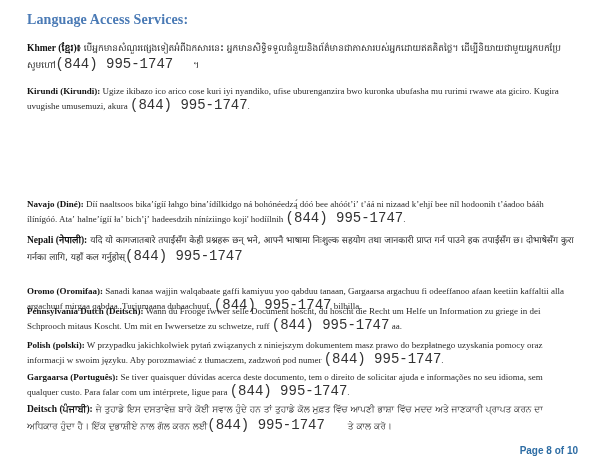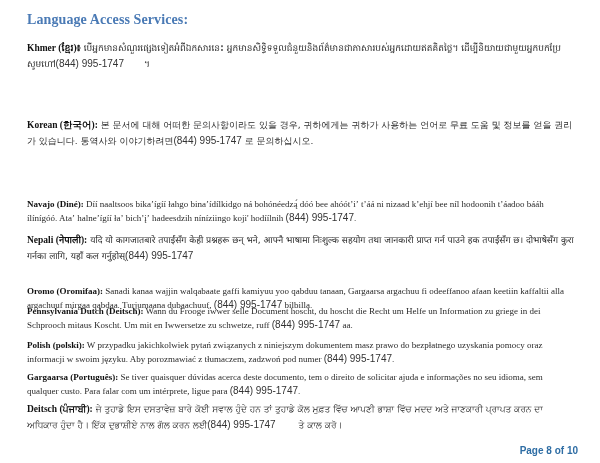--- a/index.html
+++ b/index.html
@@ -47,22 +47,22 @@
     }
     .entry.script {
       font-size: 9.5px;
       line-height: 16px;
     }
     .entry.script .body {
       font-family: "DejaVu Sans", sans-serif;
       font-size: 9px;
     }
     .phone {
-      font-family: Liberation Sans, sans-serif;
-      font-size: 10px;
+      font-family: Liberation Mono, monospace;
+      font-size: 14px;
       color: #333;
       margin-top: 29px;
     }
     .footer {
       position: absolute;
       right: 22px;
       top: 445px;
       font-family: "Liberation Sans", "DejaVu Sans", sans-serif;
       font-weight: bold;
       font-size: 10px;
@@ -73,24 +73,24 @@
 <body>
 
 <div class="page">
 
   <div class="title">Language Access Services:</div>
 
   <div class="entry script" style="top:40px;">
     <span class="lang">Khmer (ខ្មែរ)៖</span><span class="body"> បើអ្នកមានសំណួរផ្សេងទៀតអំពីឯកសារនេះ អ្នកមានសិទ្ធិទទួលជំនួយនិងព័ត៌មានជាភាសារបស់អ្នកដោយឥតគិតថ្លៃ។ ដើម្បីនិយាយជាមួយអ្នកបកប្រែ សូមហៅ</span><span class="phone">(844) 995-1747</span><span class="body" style="white-space:pre;">       ។</span>
   </div>
 
+  <div class="entry" style="top:84px;">
+    <span class="lang">Kirundi (Kirundi):</span><span class="body"> Ugize ikibazo ico arico cose kuri iyi nyandiko, ufise uburenganzira bwo kuronka ubufasha mu rurimi rwawe ata giciro. Kugira uvugishe umusemuzi, akura </span><span class="phone">(844) 995-1747</span><span class="body">.</span>
+  </div>
 
-  <div class="entry script" style="top:117px;">
-    <span class="lang">Korean (한국어):</span><span class="body"> 본 문서에 대해 어떠한 문의사항이라도 있을 경우, 귀하에게는 귀하가 사용하는 언어로 무료 도움 및 정보를 얻을 권리가 있습니다. 통역사와 이야기하려면</span><span class="phone">(844) 995-1747</span><span class="body"> 로 문의하십시오.</span>
-  </div>
 
 
   <div class="entry" style="top:197px;">
     <span class="lang">Navajo (Diné):</span><span class="body"> Díí naaltsoos bikaʼígíí łahgo binaʼídílkidgo ná bohónéedzą́ dóó bee ahóótʼiʼ tʼáá ni nizaad kʼehjí bee níl hodoonih tʼáadoo bááh ílínígóó. Ataʼ halneʼígíí łaʼ bichʼįʼ hadeesdzih níníziingo koji' hodíílnih </span><span class="phone">(844) 995-1747</span><span class="body">.</span>
   </div>
 
   <div class="entry script" style="top:232px;">
     <span class="lang">Nepali (नेपाली):</span><span class="body"> यदि यो कागजातबारे तपाईंसँग केही प्रश्नहरू छन् भने, आफ्नै भाषामा निःशुल्क सहयोग तथा जानकारी प्राप्त गर्न पाउने हक तपाईंसँग छ। दोभाषेसँग कुरा गर्नका लागि, यहाँ कल गर्नुहोस्</span><span class="phone">(844) 995-1747</span><span class="body"></span>
   </div>
 

